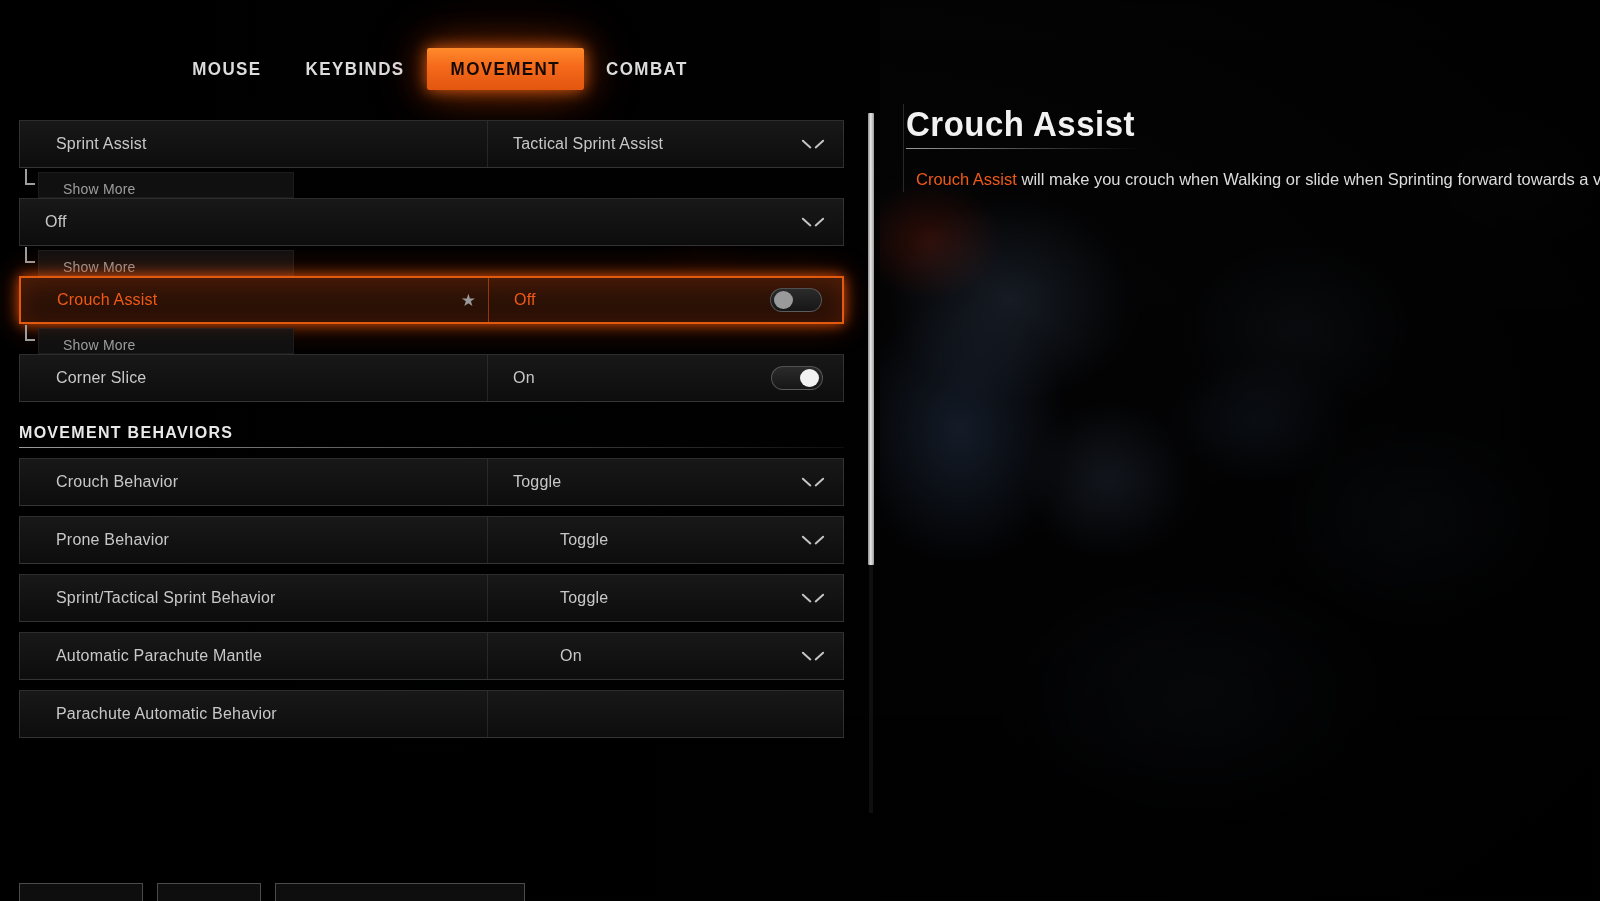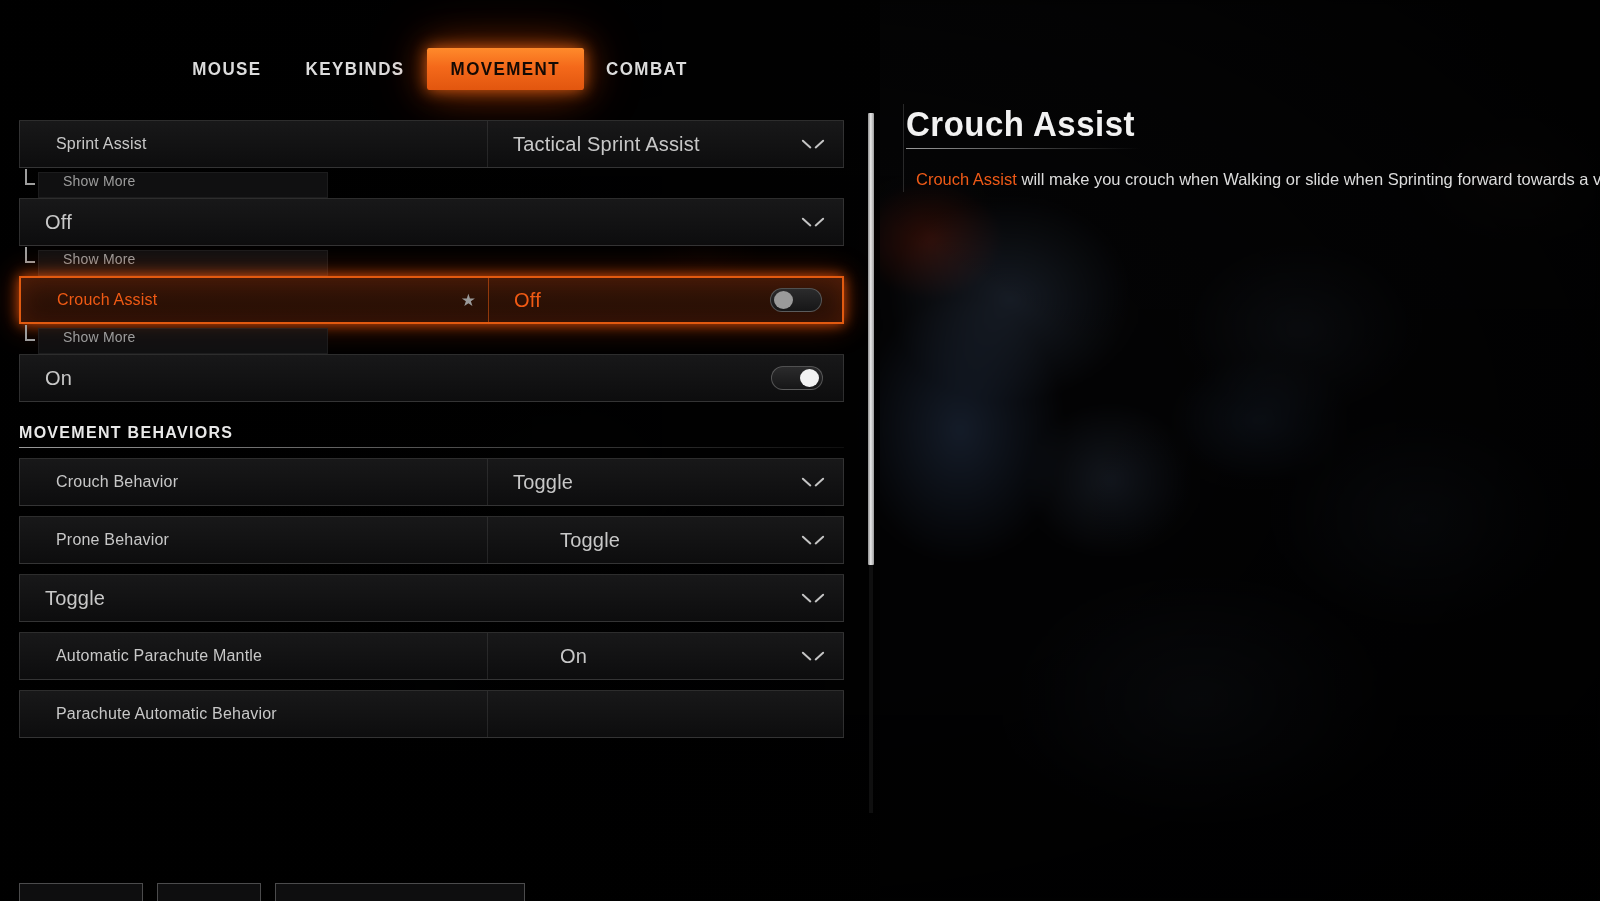--- a/index.html
+++ b/index.html
@@ -154,21 +154,21 @@
   }
   .row-value {
     flex: 1;
     display: flex;
     align-items: center;
     height: 100%;
     padding-left: 25px;
     padding-right: 20px;
   }
   .row-value-text {
-    font-size: 20px;
+    font-size: 16px;
     color: #c8c8c8;
     letter-spacing: .2px;
     white-space: nowrap;
   }
 
   .chev {
     margin-left: auto;
     width: 20px; height: 12px;
     position: relative;
   }
@@ -213,24 +213,24 @@
   .row.selected .row-label { border-right: 1px solid rgba(226,90,16,.55); }
   .row.selected .row-label-text,
   .row.selected .row-value-text { color: #f05a14; }
   .row.selected .fav-star { color: #9a9a9a; }
 
   
   .subrow {
     position: relative;
     margin-left: 38px;
     margin-top: 4px;
-    width: 290px;
+    width: 256px;
     height: 26px;
     display: flex;
-    align-items: flex-start;
+    align-items: flex-end;
     background: rgba(22,22,23,.75);
     border: 1px solid rgba(95,95,95,.16);
     cursor: pointer;
   }
   .subrow .elbow {
     position: absolute;
     left: -14px; top: -4px;
     width: 10px; height: 16px;
     border-left: 2px solid #9d9d9d;
     border-bottom: 2px solid #9d9d9d;
@@ -369,20 +369,23 @@
           <span class="toggle off">
             <span class="knob"></span>
           </span>
         </div>
       </div>
       <div class="subrow">
         <span class="elbow"></span>
         <span class="subrow-text">Show More</span>
       </div>
       <div class="row">
+        <div class="row-label">
+          <span class="row-label-text">Corner Slice</span>
+        </div>
         <div class="row-value">
           <span class="row-value-text">On</span>
           <span class="toggle on">
             <span class="knob"></span>
           </span>
         </div>
       </div>
       <div class="gap"></div>
       <div class="section-head"><div class="section-title">MOVEMENT BEHAVIORS</div><div class="section-rule"></div></div>
       <div class="row">
@@ -397,20 +400,23 @@
       <div class="row">
         <div class="row-label">
           <span class="row-label-text">Prone Behavior</span>
         </div>
         <div class="row-value">
           <span class="row-value-text">Toggle</span>
           <span class="chev"></span>
         </div>
       </div>
       <div class="row">
+        <div class="row-label">
+          <span class="row-label-text">Sprint/Tactical Sprint Behavior</span>
+        </div>
         <div class="row-value">
           <span class="row-value-text">Toggle</span>
           <span class="chev"></span>
         </div>
       </div>
       <div class="row">
         <div class="row-label">
           <span class="row-label-text">Automatic Parachute Mantle</span>
         </div>
         <div class="row-value">

